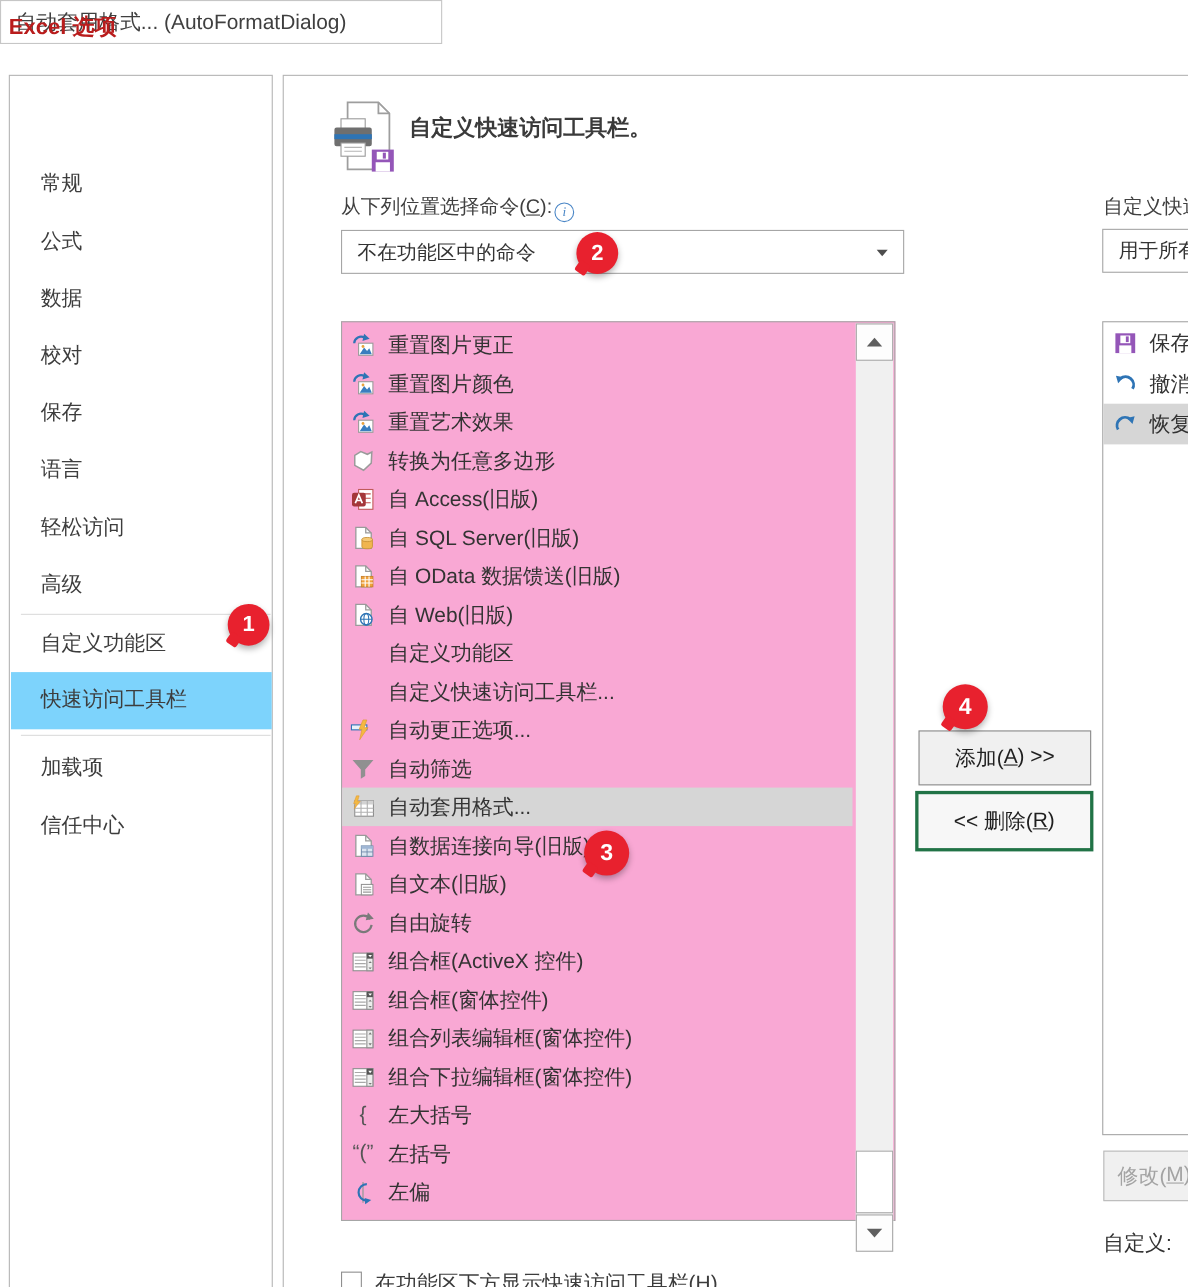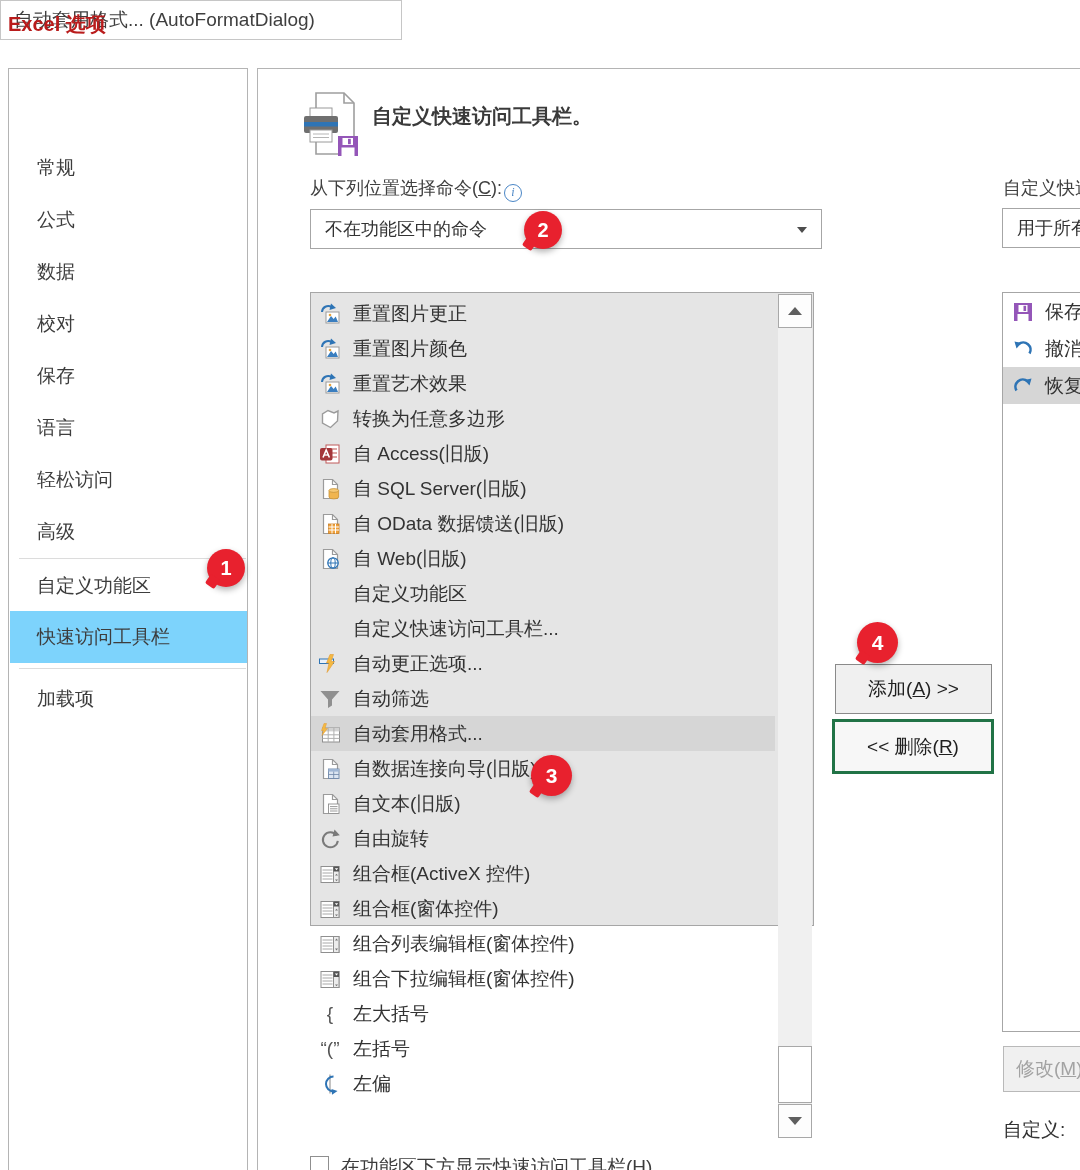--- a/index.html
+++ b/index.html
@@ -47,22 +47,22 @@
 
   
   .dd{position:absolute;background:#fff;border:1px solid #a6a6a6;box-sizing:border-box;
       font-size:18px;color:#333;line-height:38px;padding-left:14px;white-space:nowrap;}
   #dd1{left:310px;top:209px;width:512px;height:40px;}
   #dd2{left:1002px;top:208px;width:220px;height:40px;}
   .dd .arr{position:absolute;right:14px;top:17px;width:0;height:0;
       border-left:5px solid transparent;border-right:5px solid transparent;border-top:6px solid #4d4d4d;}
 
   
-  #llist{left:310px;top:292px;width:504px;height:634px;border:1px solid #a6a6a6;
-         box-sizing:border-box;background:#e5e5e5;}
+  #llist{left:310px;top:292px;width:504px;height:818px;border:1px solid #a6a6a6;
+         box-sizing:border-box;background:#f9a8d4;}
   #lrows{position:absolute;left:0;top:3px;width:464px;}
   .lrow{position:relative;height:35px;display:flex;align-items:center;padding-left:7px;box-sizing:border-box;}
   .lrow.sel{background:#d6d6d6;}
   .ic{width:24px;height:24px;margin-right:11px;flex:none;display:inline-block;}
   .lrow .lbl{font-size:19px;color:#333;white-space:nowrap;}
   .glyph{font-size:19px;color:#555;line-height:24px;text-align:center;}
 
   
   #lsb{position:absolute;right:1px;top:1px;width:34px;height:844px;background:#f0f0f0;}
   .sb-btn{position:absolute;left:0;width:34px;height:34px;background:#fdfdfd;border:1px solid #a8a8a8;
@@ -257,20 +257,21 @@
     <div class="nav-item" style="top:233px">校对</div>
     <div class="nav-item" style="top:285px">保存</div>
     <div class="nav-item" style="top:337px">语言</div>
     <div class="nav-item" style="top:389px">轻松访问</div>
     <div class="nav-item" style="top:441px">高级</div>
     <div class="nav-div" style="top:489px"></div>
     <div class="nav-item" style="top:495px">自定义功能区</div>
     <div class="nav-item sel" style="top:542px">快速访问工具栏</div>
     <div class="nav-div" style="top:599px"></div>
     <div class="nav-item" style="top:608px">加载项</div>
+    <div class="nav-item" style="top:660px">信任中心</div>
   </div>
 
   <div id="mainpanel" class="panel"></div>
 
   <svg id="hdr-ic" class="abs" viewBox="0 0 62 68">
     <path d="M16 3 H44 L54 13 V64 H16 Z" fill="#fff" stroke="#9e9e9e" stroke-width="1.6"></path>
     <path d="M44 3 V13 H54" fill="none" stroke="#9e9e9e" stroke-width="1.6"></path>
     <rect x="10" y="18" width="22" height="9" fill="#fff" stroke="#9a9a9a"></rect>
     <rect x="4" y="26" width="34" height="17" rx="2" fill="#6f6f6f"></rect>
     <rect x="4" y="32" width="34" height="4.5" fill="#2e74b5"></rect>

